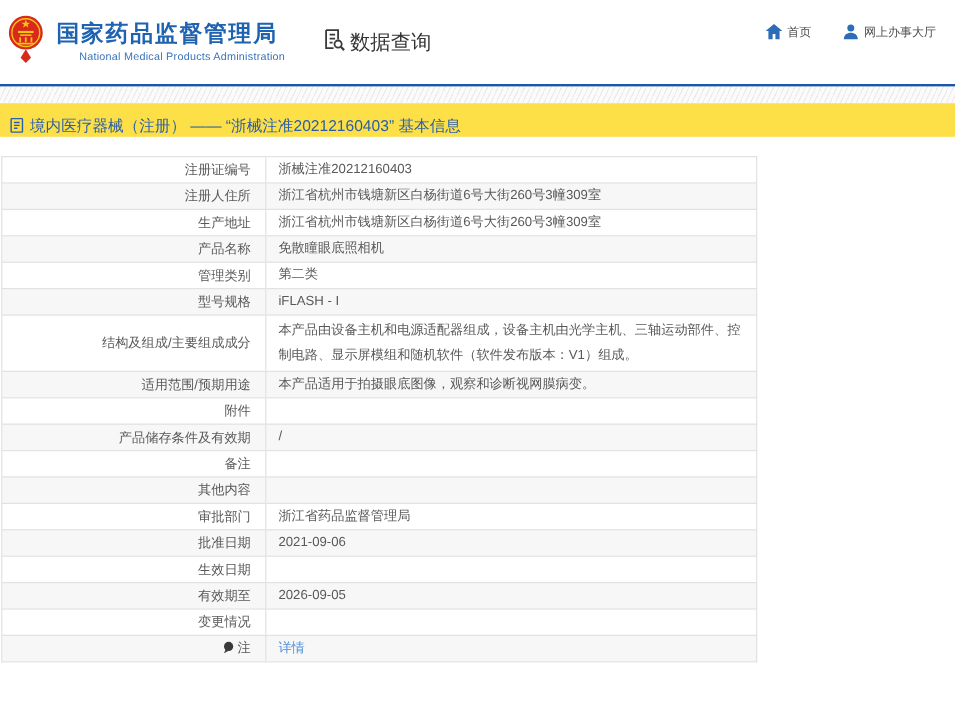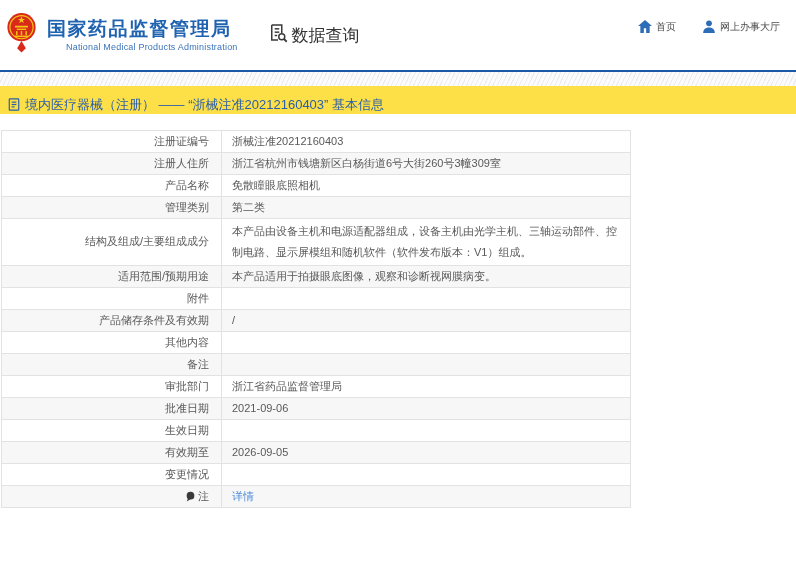--- a/index.html
+++ b/index.html
@@ -135,49 +135,57 @@
   <tbody>
       <tr>
         <td class="label-cell">注册证编号</td>
         <td class="value-cell">浙械注准20212160403</td>
       </tr>
       <tr>
         <td class="label-cell">注册人住所</td>
         <td class="value-cell">浙江省杭州市钱塘新区白杨街道6号大街260号3幢309室</td>
       </tr>
       <tr>
+        <td class="label-cell">生产地址</td>
+        <td class="value-cell">浙江省杭州市钱塘新区白杨街道6号大街260号3幢309室</td>
+      </tr>
+      <tr>
         <td class="label-cell">产品名称</td>
         <td class="value-cell">免散瞳眼底照相机</td>
       </tr>
       <tr>
         <td class="label-cell">管理类别</td>
         <td class="value-cell">第二类</td>
+      </tr>
+      <tr>
+        <td class="label-cell">型号规格</td>
+        <td class="value-cell">iFLASH - I</td>
       </tr>
       <tr class="tall">
         <td class="label-cell">结构及组成/主要组成成分</td>
         <td class="value-cell">本产品由设备主机和电源适配器组成，设备主机由光学主机、三轴运动部件、控制电路、显示屏模组和随机软件（软件发布版本：V1）组成。</td>
       </tr>
       <tr>
         <td class="label-cell">适用范围/预期用途</td>
         <td class="value-cell">本产品适用于拍摄眼底图像，观察和诊断视网膜病变。</td>
       </tr>
       <tr>
         <td class="label-cell">附件</td>
         <td class="value-cell"></td>
       </tr>
       <tr>
         <td class="label-cell">产品储存条件及有效期</td>
         <td class="value-cell">/</td>
       </tr>
       <tr>
+        <td class="label-cell">备注</td>
+        <td class="value-cell"></td>
+      </tr>
+      <tr>
         <td class="label-cell">其他内容</td>
-        <td class="value-cell"></td>
-      </tr>
-      <tr>
-        <td class="label-cell">备注</td>
         <td class="value-cell"></td>
       </tr>
       <tr>
         <td class="label-cell">审批部门</td>
         <td class="value-cell">浙江省药品监督管理局</td>
       </tr>
       <tr>
         <td class="label-cell">批准日期</td>
         <td class="value-cell">2021-09-06</td>
       </tr>

